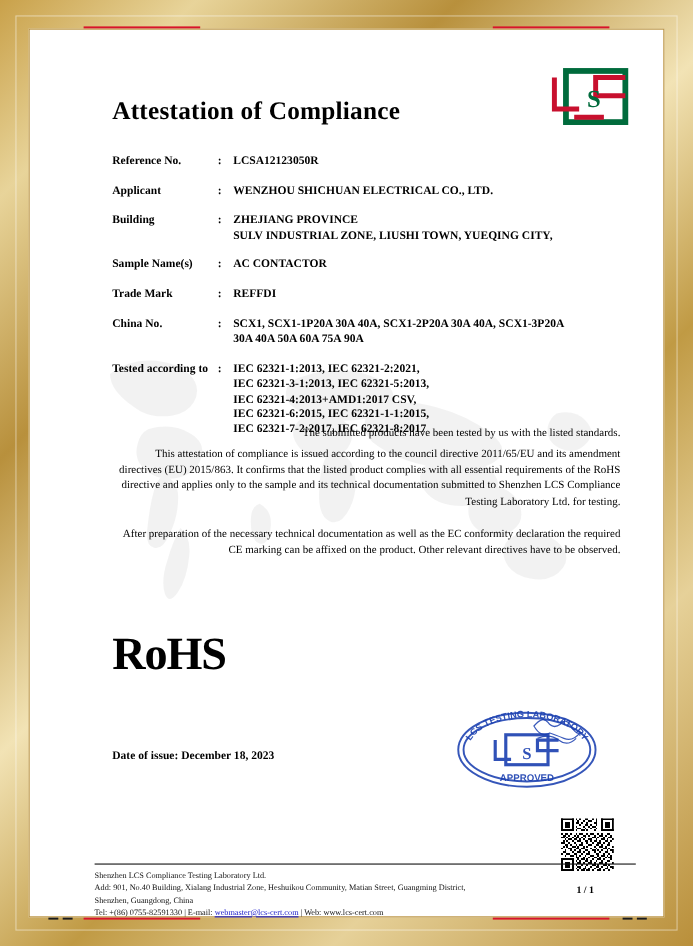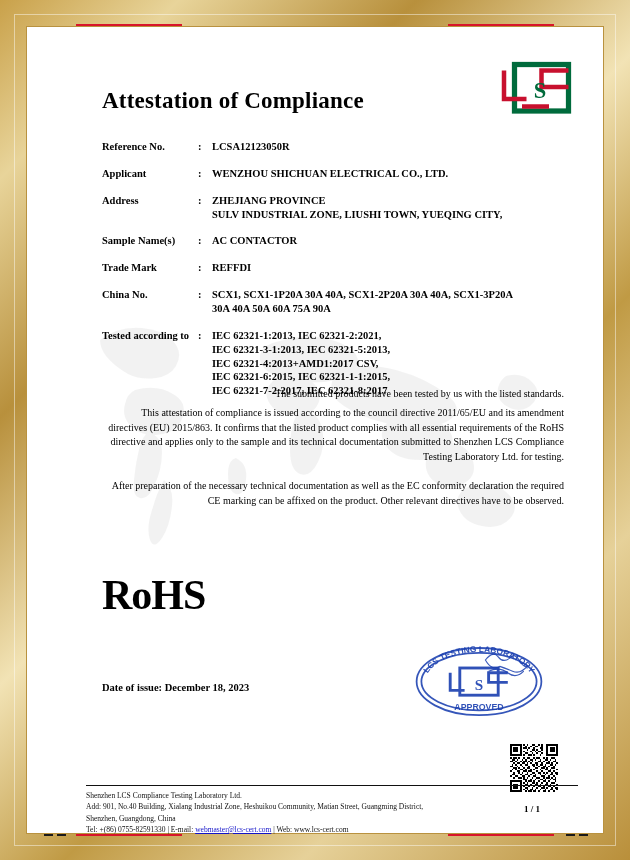--- a/index.html
+++ b/index.html
@@ -161,21 +161,21 @@
         <div class="fvalue">LCSA12123050R</div>
       </div>
 
       <div class="frow">
         <div class="flabel">Applicant</div>
         <div class="fcolon">:</div>
         <div class="fvalue">WENZHOU SHICHUAN ELECTRICAL CO., LTD.</div>
       </div>
 
       <div class="frow">
-        <div class="flabel">Address</div>
+        <div class="flabel">Building</div>
         <div class="fcolon">:</div>
         <div class="fvalue multi">
           <span class="ln">ZHEJIANG PROVINCE</span>
           <span class="ln">SULV INDUSTRIAL ZONE, LIUSHI TOWN, YUEQING CITY,</span>
         </div>
       </div>
 
       <div class="frow">
         <div class="flabel">Sample Name(s)</div>
         <div class="fcolon">:</div>

